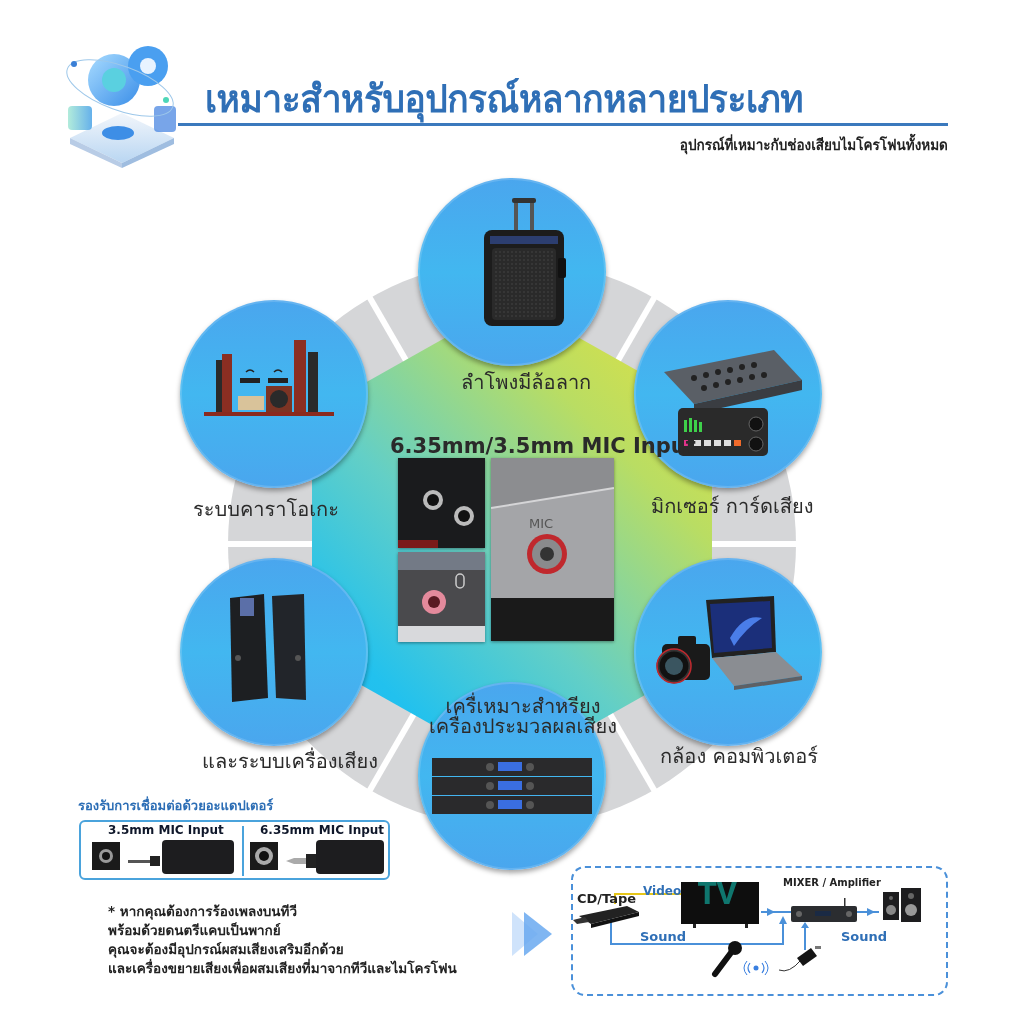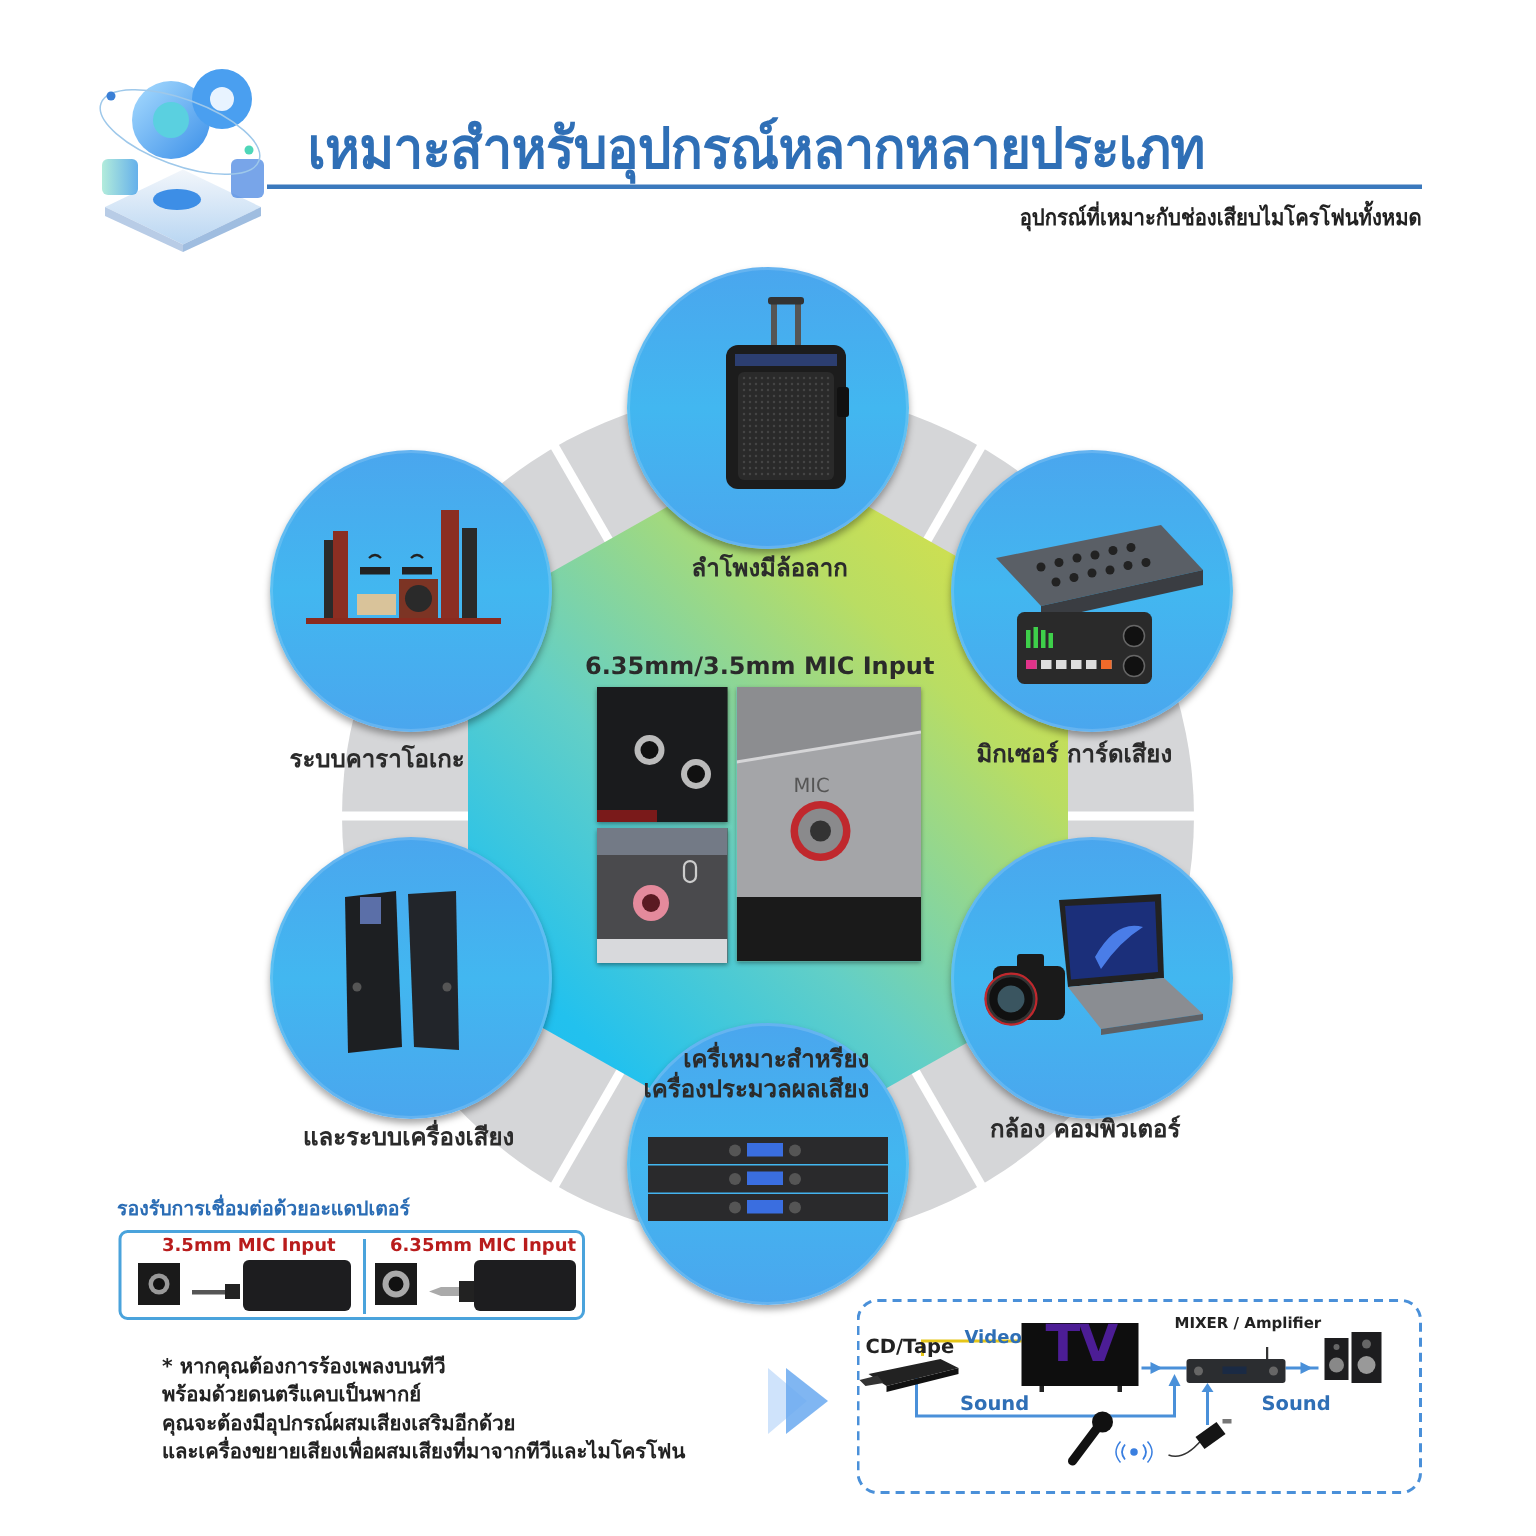--- a/index.html
+++ b/index.html
@@ -17,31 +17,31 @@
   .ring-gap { position: absolute; left: 50%; top: 50%; width: 6px; height: 300px; background: #fff; transform-origin: 50% 0; }
   .hexbg { position: absolute; left: 312px; top: 300px; width: 400px; height: 470px;
     clip-path: polygon(50% 0%, 100% 24%, 100% 76%, 50% 100%, 0% 76%, 0% 24%);
     background: linear-gradient(225deg, #e9e23a 0%, #b9dd63 28%, #63cfc6 58%, #22c1ee 82%, #1fb9f2 100%); }
 
   
   .node { position: absolute; width: 188px; height: 188px; border-radius: 50%;
     background: linear-gradient(180deg, #4aa6ee 0%, #42b7f0 50%, #4aa6ee 100%);
     box-shadow: 0 3px 5px rgba(0,0,0,0.35), inset 0 0 0 2px rgba(255,255,255,0.15); overflow: hidden; }
   .node .art { position: absolute; left: 0; top: 0; width: 100%; height: 100%; }
-  .label { position: absolute; font-size: 16px; font-weight: bold; color: #2b2b2b; white-space: nowrap; text-align: right; }
-
-  
-  .mic-title { position: absolute; left: 390px; top: 434px; font-size: 16px; font-weight: bold; color: #2a2a2a; white-space: nowrap; }
+  .label { position: absolute; font-size: 20px; font-weight: normal; color: #2b2b2b; white-space: nowrap; text-align: center; }
+
+  
+  .mic-title { position: absolute; left: 390px; top: 434px; font-size: 21px; font-weight: bold; color: #2a2a2a; white-space: nowrap; }
   .photo { position: absolute; box-shadow: 0 1px 3px rgba(0,0,0,0.4); overflow: hidden; }
 
   
   .adp-title { position: absolute; left: 78px; top: 795px; font-size: 13px; font-weight: bold; color: #2b6db5; white-space: nowrap; }
   .adp-box { position: absolute; left: 79px; top: 820px; width: 311px; height: 60px; border: 2px solid #4aa3dc; border-radius: 6px; background: #fff; }
   .adp-div { position: absolute; left: 242px; top: 826px; width: 2px; height: 50px; background: #4aa3dc; }
-  .adp-lbl { position: absolute; top: 823px; font-size: 12px; font-weight: bold; color: #b91c1c; white-space: nowrap; }
+  .adp-lbl { position: absolute; top: 823px; font-size: 12px; font-weight: bold; color: #0f172a; white-space: nowrap; }
 
   
   .note { position: absolute; left: 108px; top: 902px; font-size: 13.5px; font-weight: bold; color: #222; line-height: 19px; }
   .note div { white-space: nowrap; }
 
   
   .chev { position: absolute; left: 512px; top: 912px; width: 40px; height: 44px; }
   .diag { position: absolute; left: 571px; top: 866px; width: 377px; height: 130px; border: 2px dashed #4a90d9; border-radius: 14px; }
   .d-txt { position: absolute; font-weight: bold; white-space: nowrap; }
 </style>
@@ -337,16 +337,16 @@
     <path d="M194 95 q6 7 0 14" stroke="#3a7fe0" fill="none" stroke-width="1"></path>
   </g>
   <g>
     <path d="M208 104 q10 4 22 -10" stroke="#333" fill="none" stroke-width="1"></path>
     <path d="M226 92 L240 82 L246 90 L232 100 Z" fill="#151515"></path>
     <rect x="244" y="80" width="6" height="3" fill="#777"></rect>
   </g>
 </svg>
 <div class="d-txt" style="left:577px; top:891px; font-size:13px; color:#222;">CD/Tape</div>
 <div class="d-txt" style="left:643px; top:884px; font-size:12px; color:#2f6fb6;">Video</div>
-<div class="d-txt" style="left:697px; top:876px; font-size:34px; color:#4c1d95; letter-spacing:-1px;">TV</div>
+<div class="d-txt" style="left:697px; top:876px; font-size:34px; color:#0f766e; letter-spacing:-1px;font-family:Liberation Mono, monospace;">TV</div>
 <div class="d-txt" style="left:783px; top:877px; font-size:10px; color:#222;">MIXER / Amplifier</div>
 <div class="d-txt" style="left:640px; top:929px; font-size:13px; color:#2f6fb6;">Sound</div>
 <div class="d-txt" style="left:841px; top:929px; font-size:13px; color:#2f6fb6;">Sound</div>
 
 </body></html>

